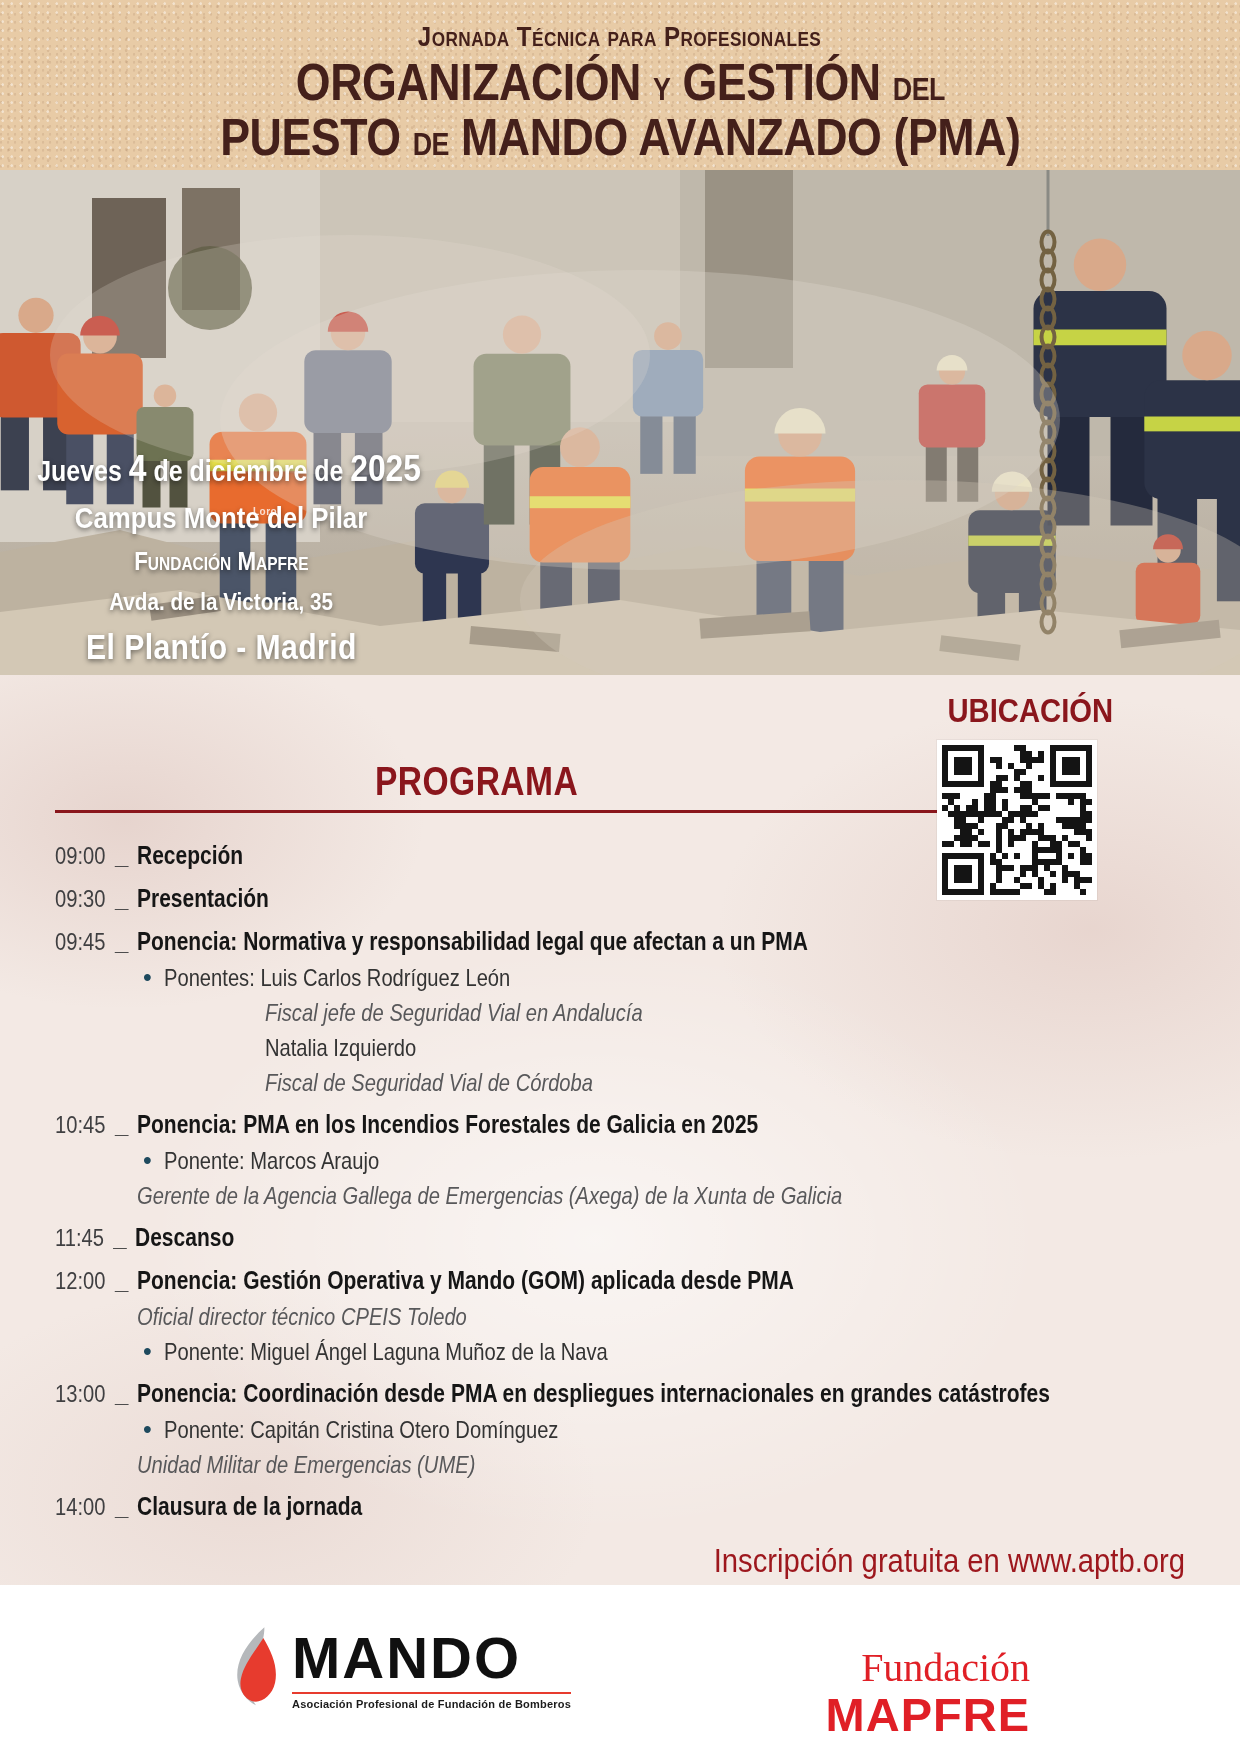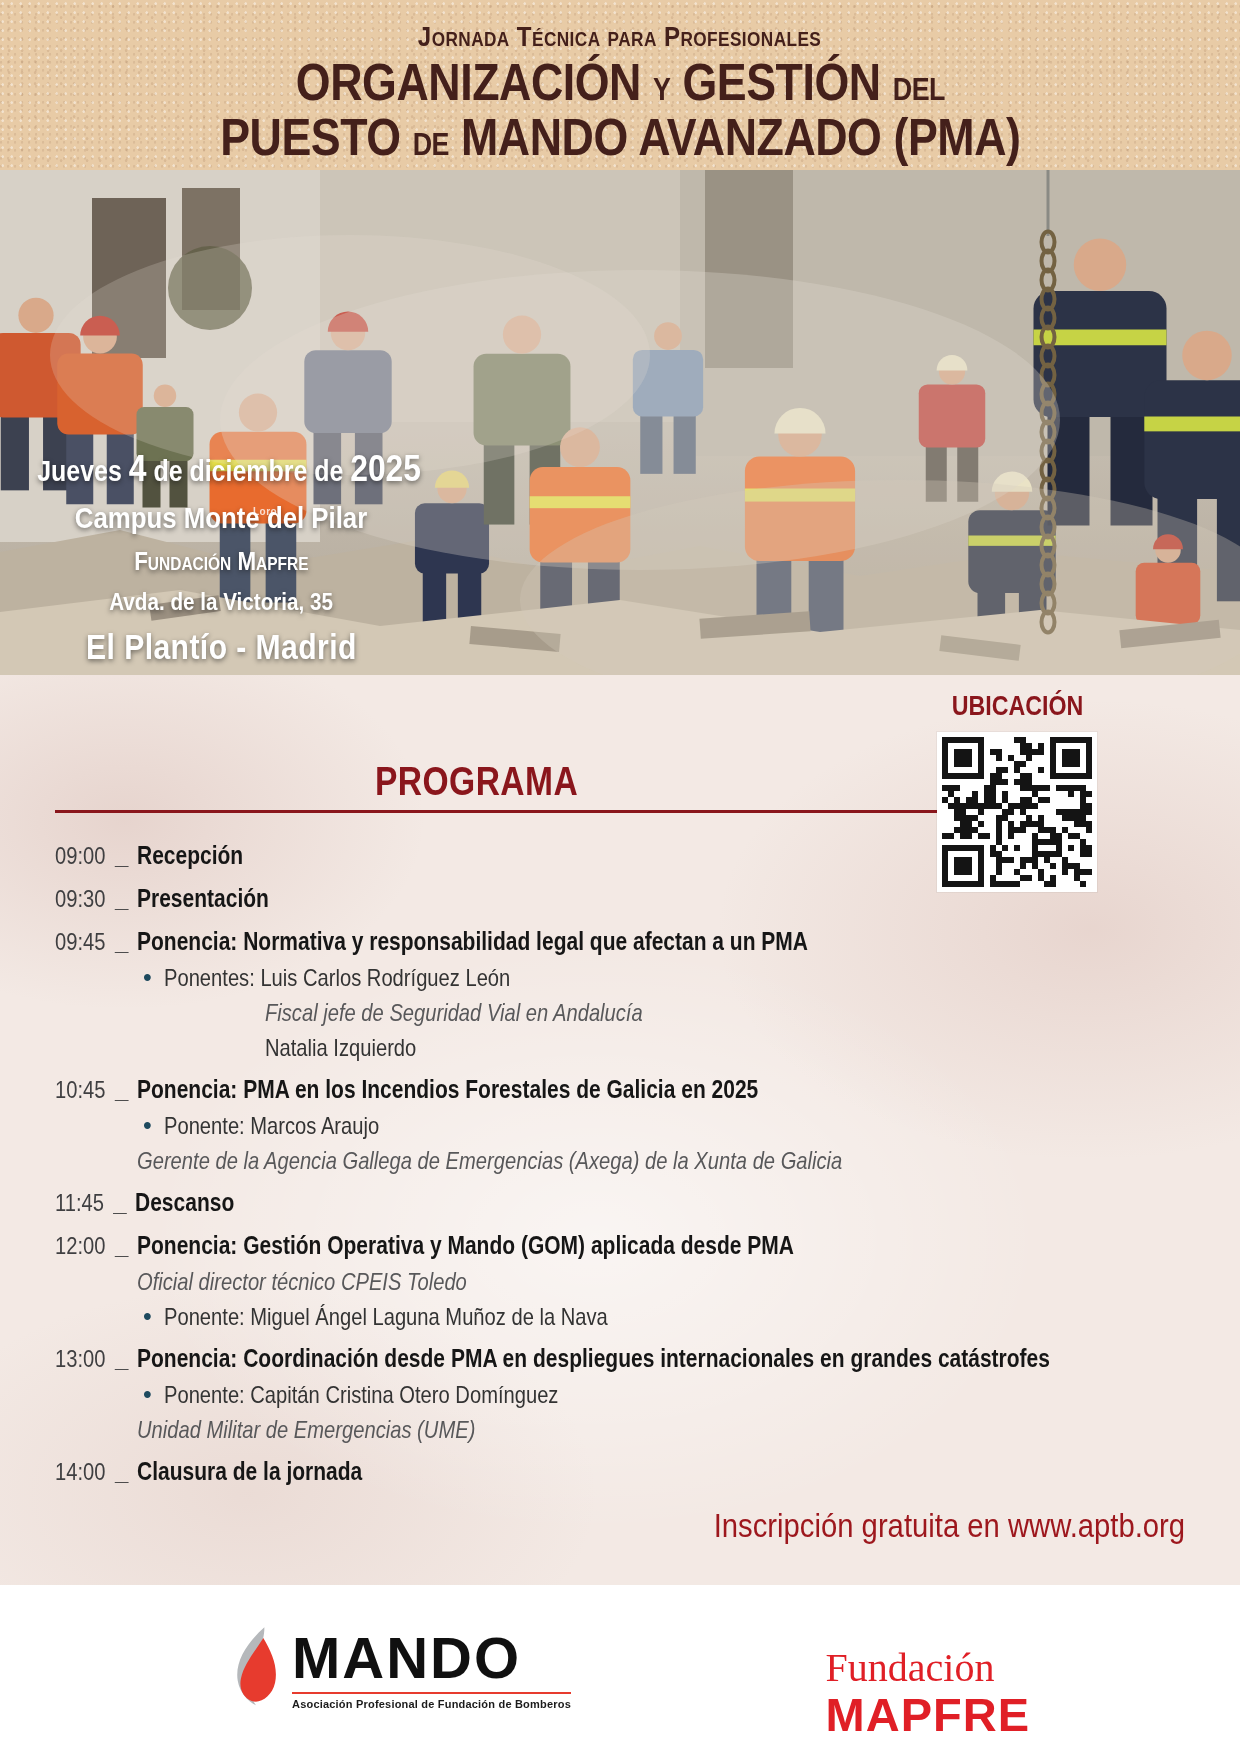--- a/index.html
+++ b/index.html
@@ -48,21 +48,21 @@
       radial-gradient(ellipse 500px 300px at 20% 90%, rgba(205,172,162,.22), transparent 70%),
       var(--program-bg,#f3e9e4);
   }
   .phead{margin:0 0 0 55px;padding:84px 0 6px;width:882px;border-bottom:3px solid var(--accent-red,#8a161c);text-align:center;}
   .phead h2{display:inline-block;margin:0;font-size:40px;font-weight:800;letter-spacing:.5px;
     color:var(--accent-red,#8a161c);}
   .cx{display:inline-block;transform:scaleX(.84);transform-origin:0 78%;}
   .cxr{display:inline-block;transform:scaleX(.86);transform-origin:100% 78%;}
 
   .ubicacion{position:absolute;top:16px;right:140px;width:166px;text-align:center;}
-  .ub-label{font-size:27px;font-weight:800;color:var(--accent-red,#8a161c);}
+  .ub-label{font-size:34px;font-weight:800;color:var(--accent-red,#8a161c);}
   .qr-box{margin:10px auto 0;width:150px;height:150px;background:#fff;padding:5px;box-shadow:0 0 0 1px rgba(0,0,0,.04);}
 
   #program-list{list-style:none;margin:24px 0 0;padding:0 0 0 55px;width:1160px;}
   .entry{margin-top:6px;}
   .entry-row{display:flex;align-items:baseline;white-space:nowrap;line-height:37px;}
   .time{font-size:24px;color:var(--time-gray,#3f3f41);flex:0 0 54px;}
   .sep{font-size:24px;color:var(--time-gray,#3f3f41);flex:0 0 22px;font-weight:700;}
   .etitle{font-size:25px;font-weight:700;color:var(--text-black,#161616);}
   .sub{white-space:nowrap;line-height:35px;}
   .sub-bullet{margin-left:88px;font-size:24px;color:#333;}
@@ -74,21 +74,21 @@
   .inscripcion{margin:16px 55px 0 0;text-align:right;font-size:34px;color:var(--inscription-red,#9d171d);white-space:nowrap;}
   .inscripcion a{color:inherit;text-decoration:none;}
 
   
   .footer{height:169px;background:#fff;display:flex;align-items:center;}
   .aptb{margin-left:226px;display:flex;align-items:center;}
   .aptb-flame{margin-right:2px;}
   .aptb-word{font-size:58px;font-weight:900;letter-spacing:2px;color:#101010;line-height:1;}
   .aptb-sub{margin-top:5px;border-top:2px solid var(--aptb-red,#e73b2e);padding-top:4px;
     font-size:11px;font-weight:700;color:#1b1b1b;letter-spacing:.2px;white-space:nowrap;}
-  .mapfre{margin-left:auto;margin-right:210px;text-align:left;color:var(--mapfre-red,#e01f26);margin-top:46px;}
+  .mapfre{margin-left:auto;margin-right:210px;text-align:right;color:var(--mapfre-red,#e01f26);margin-top:46px;}
   .mapfre-f{font-family:"Liberation Serif",serif;font-size:40px;line-height:1.1;}
   .mapfre-m{font-size:47px;font-weight:800;letter-spacing:1px;line-height:1.05;}
 </style>
 </head>
 <body>
 
 <div class="poster">
 
   <header class="header">
     <div class="kicker">
@@ -511,20 +511,21 @@
         </li>
         <li class="entry">
           <div class="entry-row">
             <span class="time"><span class="cx">09:45</span></span>
             <span class="sep">_</span>
             <span class="etitle cx">Ponencia: Normativa y responsabilidad legal que afectan a un PMA</span>
           </div>
           <div class="sub sub-bullet"><span class="dot">•</span><span class="cx">Ponentes: Luis Carlos Rodríguez León</span></div>
           <div class="sub sub-deep-role"><span class="cx">Fiscal jefe de Seguridad Vial en Andalucía</span></div>
           <div class="sub sub-deep-name"><span class="cx">Natalia Izquierdo</span></div>
+          <div class="sub sub-deep-role"><span class="cx">Fiscal de Seguridad Vial de Córdoba</span></div>
         </li>
         <li class="entry">
           <div class="entry-row">
             <span class="time"><span class="cx">10:45</span></span>
             <span class="sep">_</span>
             <span class="etitle cx">Ponencia: PMA en los Incendios Forestales de Galicia en 2025</span>
           </div>
           <div class="sub sub-bullet"><span class="dot">•</span><span class="cx">Ponente: Marcos Araujo</span></div>
           <div class="sub sub-role"><span class="cx">Gerente de la Agencia Gallega de Emergencias (Axega) de la Xunta de Galicia</span></div>
         </li>

